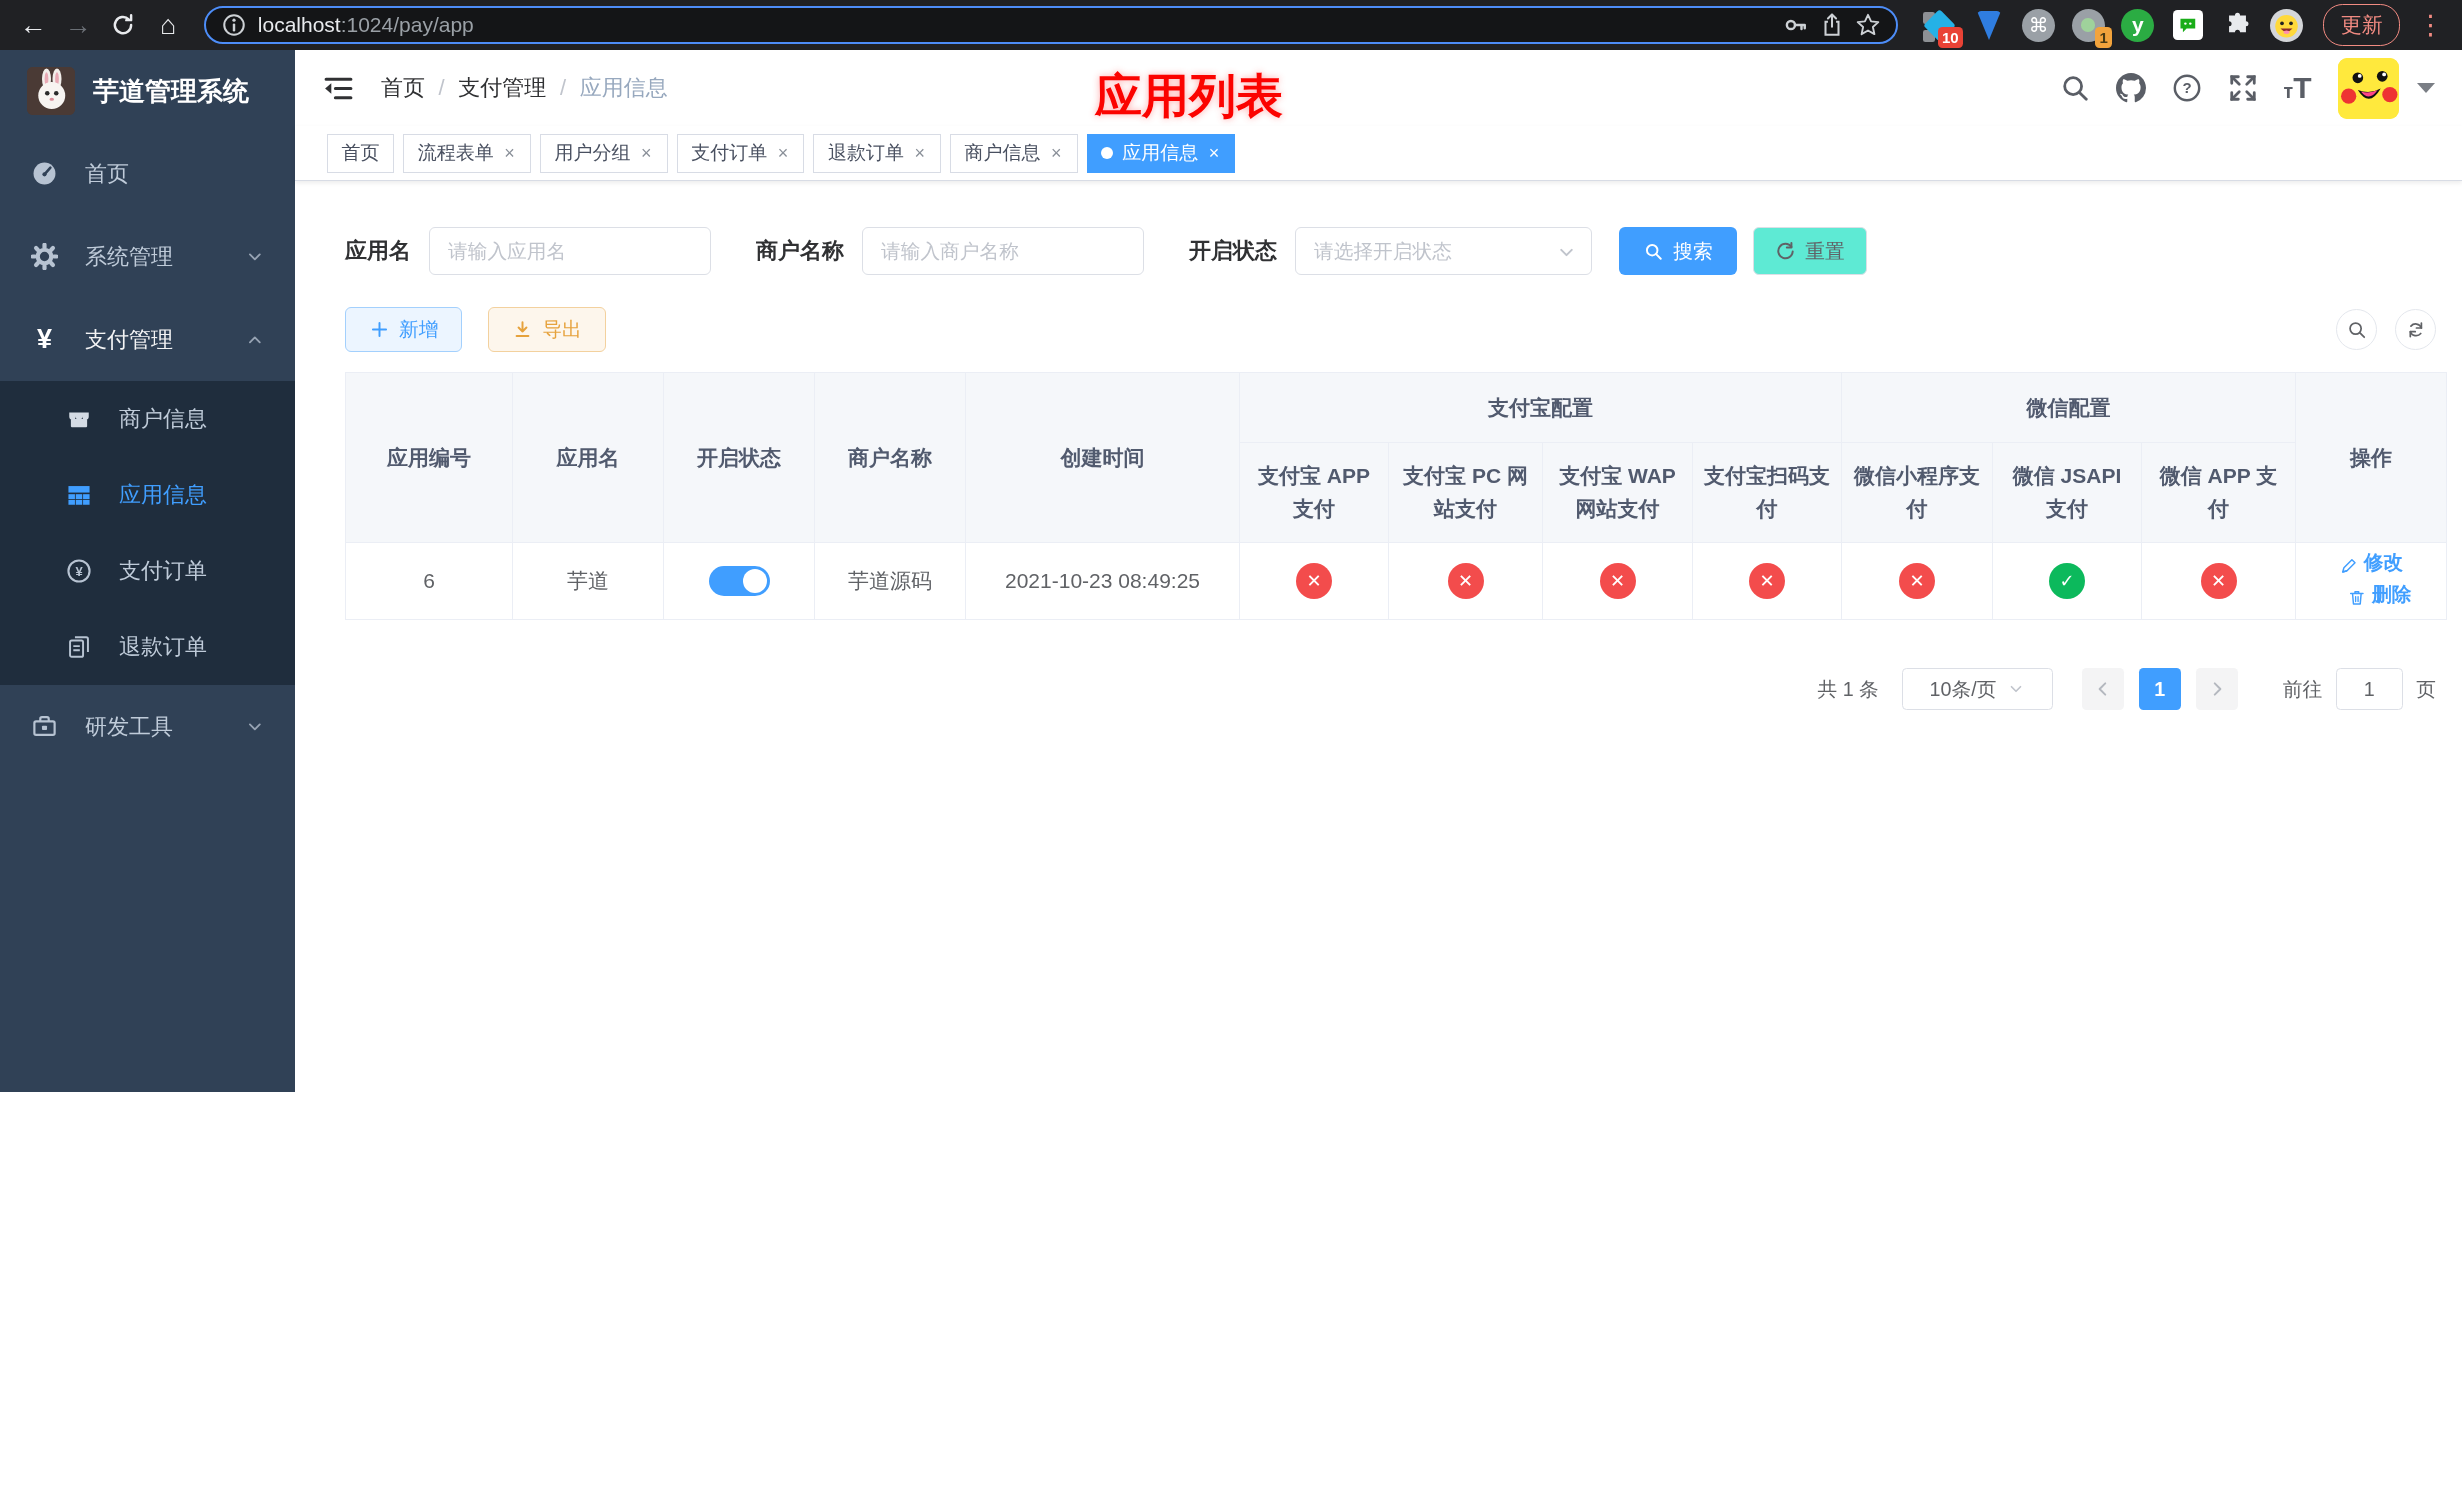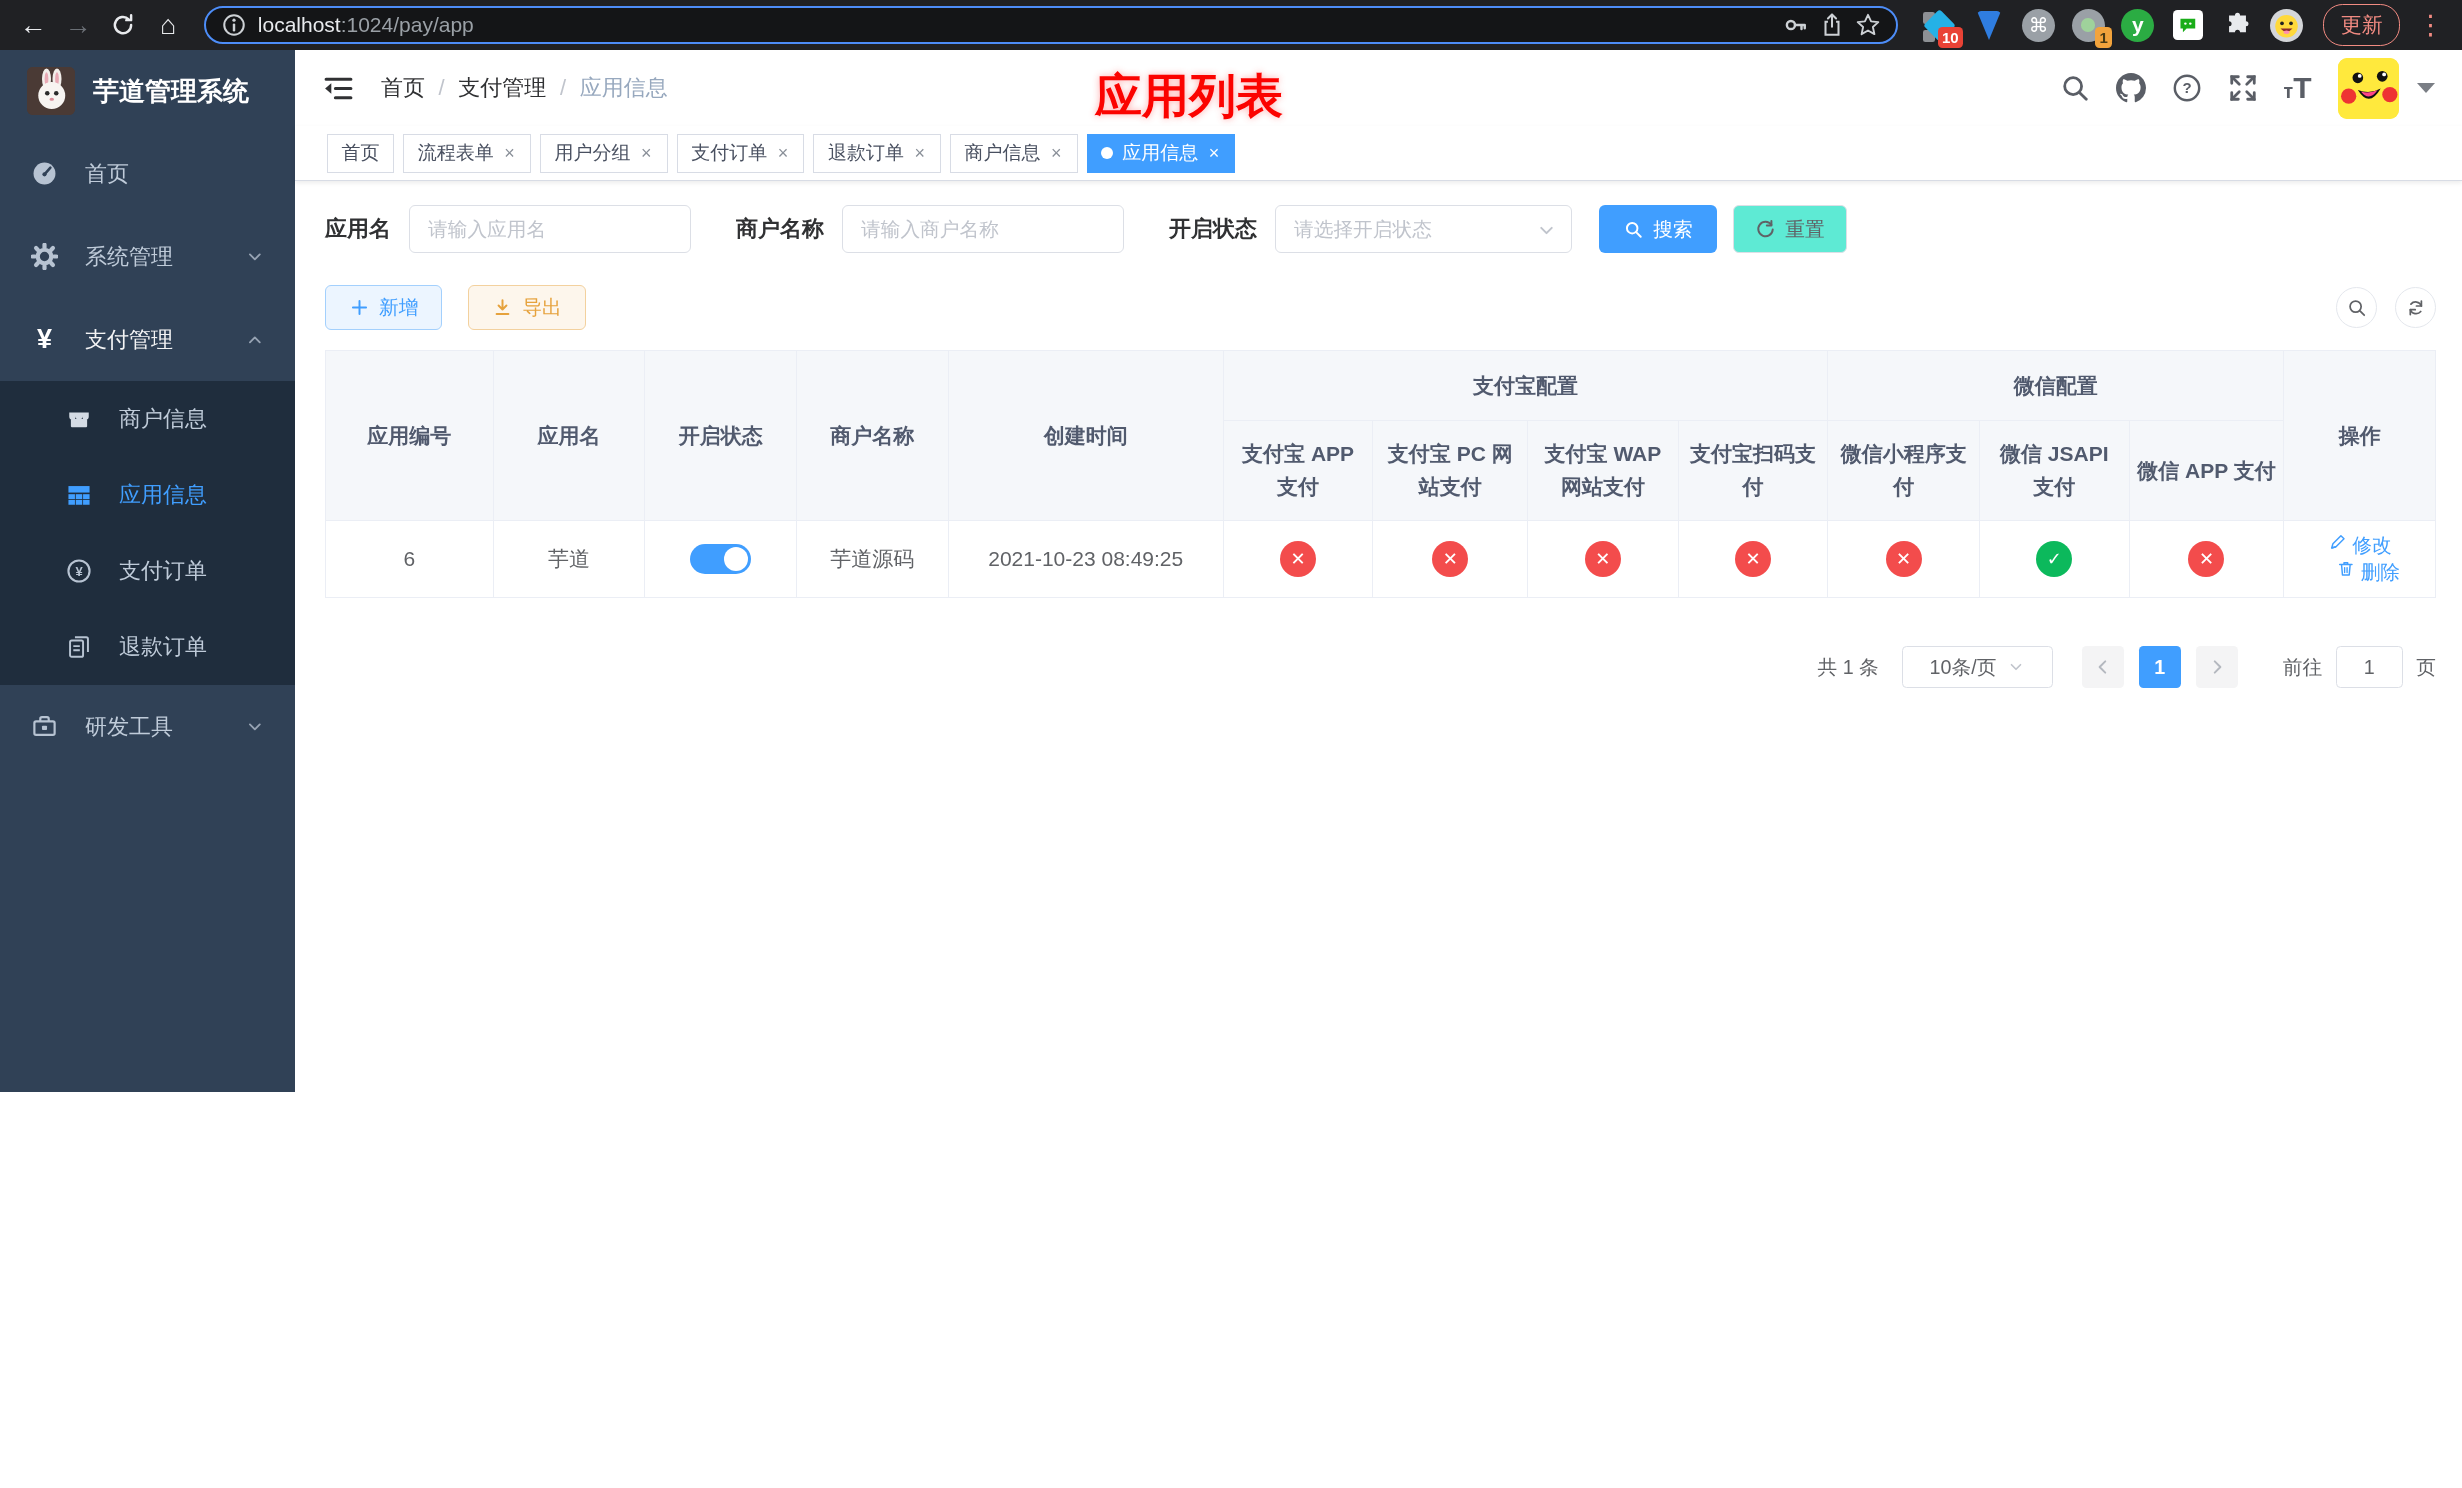--- a/index.html
+++ b/index.html
@@ -68,21 +68,21 @@
 
   
   .tags-bar { height:55px; background:#fff; border-bottom:1.5px solid #d8dce5; box-shadow:0 1.5px 4.5px rgba(0,0,0,.08); display:flex; align-items:center; padding-left:32px; gap:9px; }
   .tag { height:39px; display:inline-flex; align-items:center; padding:0 13.6px; border:1.5px solid #d8dce5; background:#fff; color:#495060; font-size:19px; gap:9px; cursor:pointer; white-space:nowrap; }
   .tag .tag-close { font-size:18px; color:#8a9099; padding:0 1.5px; }
   .tag.active { background:#409eff; border-color:#409eff; color:#fff; }
   .tag.active .tag-close { color:#fff; }
   .tag-dot { width:12px; height:12px; border-radius:50%; background:#fff; }
 
   
-  .content { padding:24px 26px 0 30px; }
+  .content { padding:46px 26px 0 30px;margin-left:20px; }
   .filter-row { display:flex; align-items:center; flex-wrap:nowrap; }
   .f-label { font-size:22px; font-weight:600; color:#303133; margin-right:18px; white-space:nowrap; }
   .f-input { width:282px; height:48px; border:1.5px solid #dcdfe6; border-radius:6px; padding:0 18px; font-size:19.7px; color:#606266; font-family:inherit; margin-right:45px; }
   .f-input::placeholder { color:#c0c4cc; }
   .f-select { width:297px; height:48px; border:1.5px solid #dcdfe6; border-radius:6px; padding:0 42px 0 18px; font-size:19.7px; display:flex; align-items:center; color:#c0c4cc; position:relative; cursor:pointer; margin-right:16.7px; }
   .f-select .sel-chev { position:absolute; right:13.6px; top:13.6px; width:21px; height:21px; color:#c0c4cc; }
   .btn { display:inline-flex; align-items:center; justify-content:center; gap:9px; height:48px; border-radius:6px; font-size:19.7px; cursor:pointer; border:1.5px solid transparent; white-space:nowrap; font-family:inherit; }
   .btn-primary { background:#409eff; color:#fff; padding:0 23px; margin-left:10.6px; }
   .btn-plain { background:#5eead4; color:#606266; border-color:#dcdfe6; padding:0 21px; margin-left:16.7px; }
   .btn svg { width:21px; height:21px; }
@@ -101,21 +101,21 @@
   .grid tr.group-row th { padding:18px 7.6px; }
   .grid td { background:#fff; color:#606266; font-size:21px; height:77px; padding:4.5px 6px; }
 
   .switch { width:61px; height:30px; border-radius:15px; background:#409eff; display:inline-block; position:relative; cursor:pointer; vertical-align:middle; }
   .switch::after { content:""; position:absolute; top:3px; right:3px; width:24px; height:24px; border-radius:50%; background:#fff; }
 
   .status-circle { width:36px; height:36px; border-radius:50%; display:inline-flex; align-items:center; justify-content:center; color:#fff; font-size:18px; font-weight:700; }
   .status-circle.fail { background:#f34c4c; }
   .status-circle.ok { background:#0cb95c; }
 
-  .op-link { color:#409eff; font-size:19.7px; display:inline-flex; align-items:flex-start; gap:5px; cursor:pointer; white-space:nowrap; }
+  .op-link { color:#409eff; font-size:19.7px; display:inline-flex; align-items:flex-end; gap:5px; cursor:pointer; white-space:nowrap;font-weight:bold; }
   .op-link svg { width:19.7px; height:19.7px; }
   .op-link + .op-link { margin-left:16.7px; }
 
   
   .pagination { margin-top:48px; display:flex; align-items:center; justify-content:flex-end; font-size:19.7px; color:#606266; }
   .pg-total { margin-right:23px; }
   .pg-size { width:151px; height:42px; border:1.5px solid #dcdfe6; border-radius:4.5px; display:flex; align-items:center; justify-content:center; gap:10.6px; color:#606266; cursor:pointer; margin-right:29px; }
   .pg-size .sel-chev { width:18px; height:18px; color:#c0c4cc; }
   .pg-btn { width:42px; height:42px; border-radius:4.5px; background:#f4f4f5; display:flex; align-items:center; justify-content:center; color:#b4b8bf; cursor:pointer; margin-right:15px; }
   .pg-btn svg { width:18px; height:18px; }

